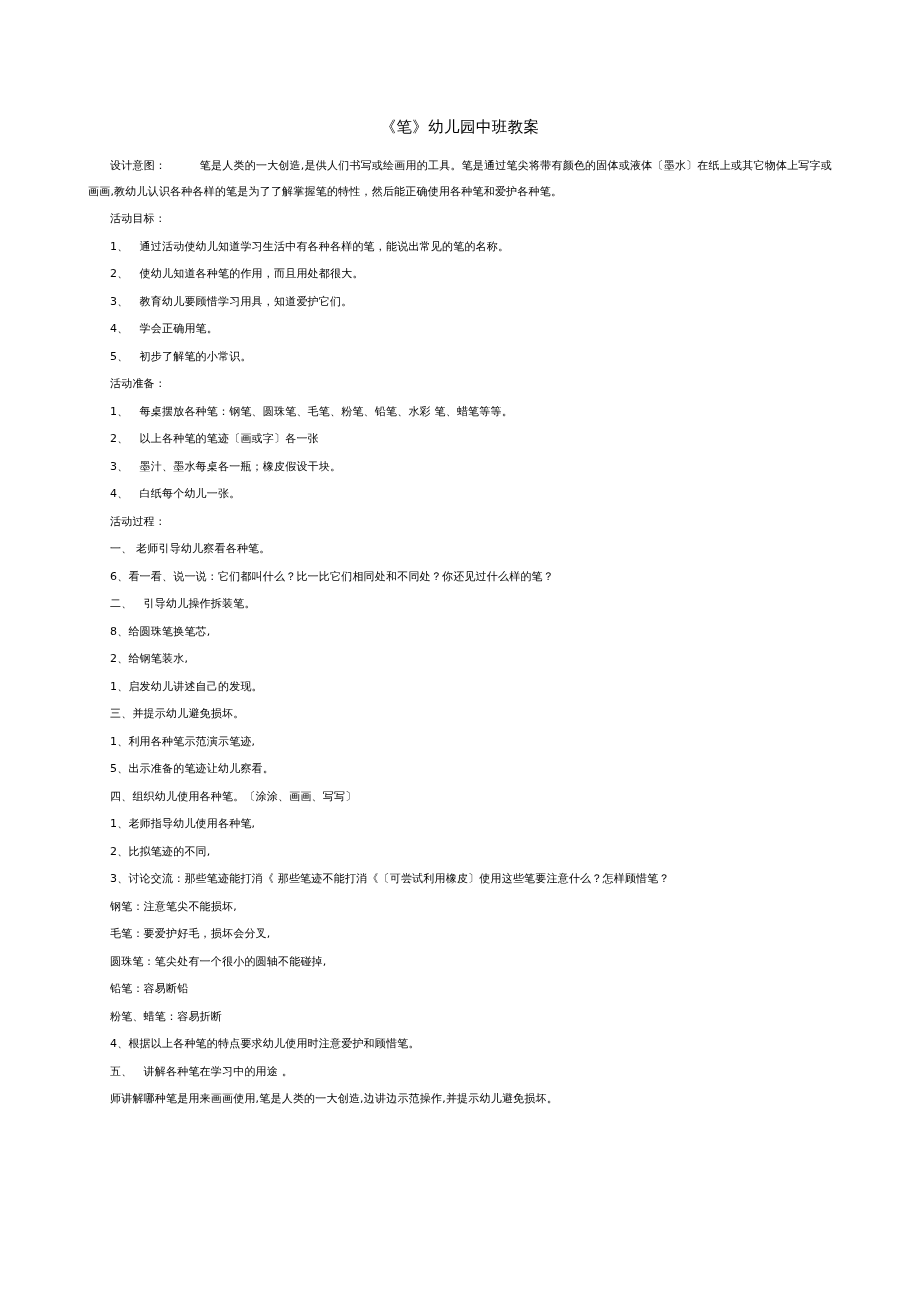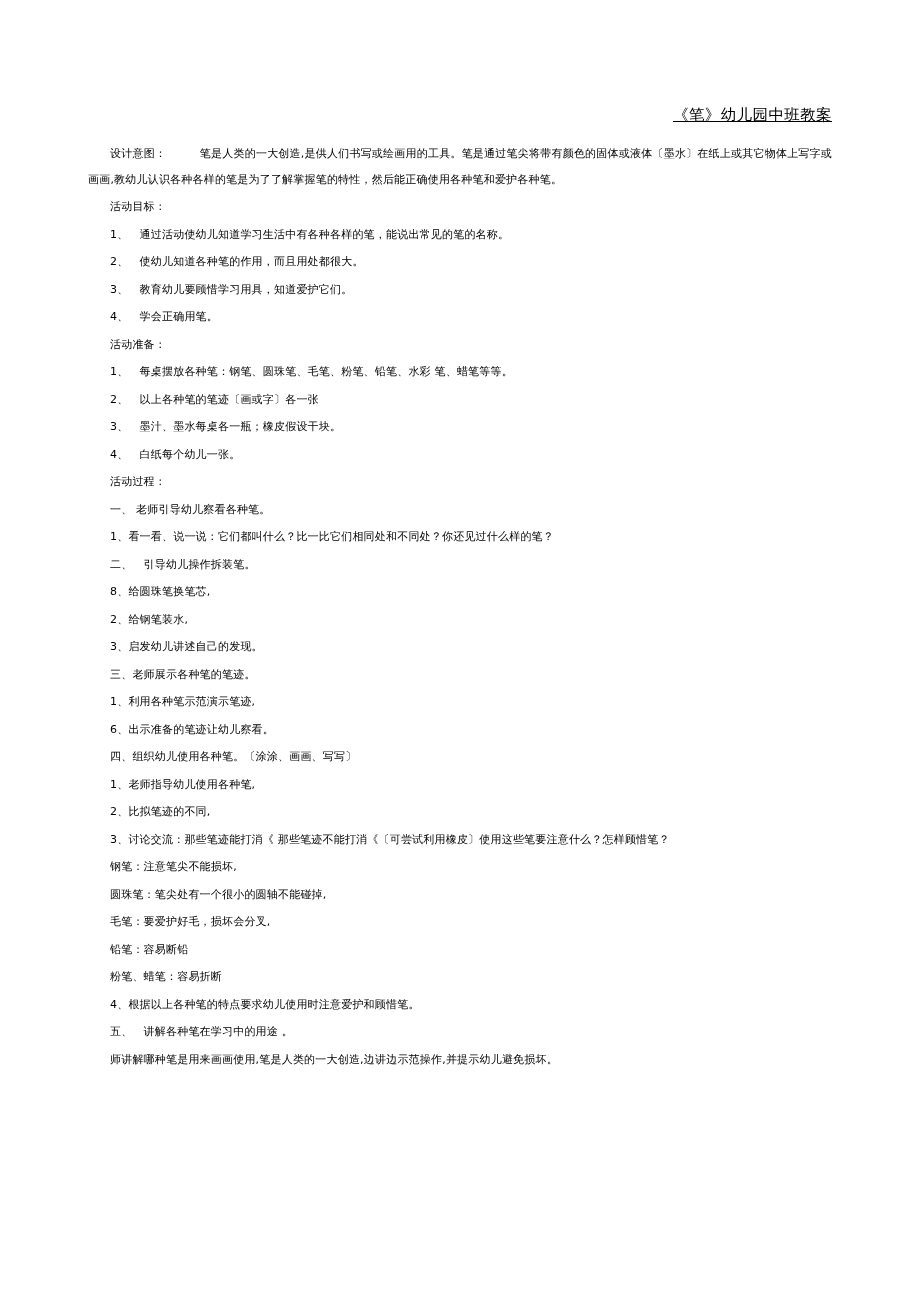--- a/index.html
+++ b/index.html
@@ -15,27 +15,26 @@
   }
   .page {
     position: relative;
     width: 920px;
     height: 1302px;
     box-sizing: border-box;
     padding: 100px 88px 40px 88px;
     background: #ffffff;
   }
   .doc-title {
-    text-align: right;
+    text-align: center;
     font-size: 15.5px;
     line-height: 1.5;
-    margin: 4px 0 14px 0;
+    margin: 16px 0 14px 0;
     font-weight: normal;
     letter-spacing: 0.4px;
-    text-decoration: underline;
   }
   p.para {
     margin: 0 0 2px 0;
     font-size: 11px;
     line-height: 25.5px;
     text-align: justify;
     text-justify: inter-ideograph;
     letter-spacing: 0.2px;
   }
   p.indent {
@@ -47,41 +46,42 @@
 
 <div class="page">
   <div class="doc-title">《笔》幼儿园中班教案</div>
   <div id="body-content">
       <p class="para indent">设计意图：　　　笔是人类的一大创造,是供人们书写或绘画用的工具。笔是通过笔尖将带有颜色的固体或液体〔墨水〕在纸上或其它物体上写字或画画,教幼儿认识各种各样的笔是为了了解掌握笔的特性，然后能正确使用各种笔和爱护各种笔。</p>
       <p class="para indent">活动目标：</p>
       <p class="para indent">1、　通过活动使幼儿知道学习生活中有各种各样的笔，能说出常见的笔的名称。</p>
       <p class="para indent">2、　使幼儿知道各种笔的作用，而且用处都很大。</p>
       <p class="para indent">3、　教育幼儿要顾惜学习用具，知道爱护它们。</p>
       <p class="para indent">4、　学会正确用笔。</p>
+      <p class="para indent">5、　初步了解笔的小常识。</p>
       <p class="para indent">活动准备：</p>
       <p class="para indent">1、　每桌摆放各种笔：钢笔、圆珠笔、毛笔、粉笔、铅笔、水彩 笔、蜡笔等等。</p>
       <p class="para indent">2、　以上各种笔的笔迹〔画或字〕各一张</p>
       <p class="para indent">3、　墨汁、墨水每桌各一瓶；橡皮假设干块。</p>
       <p class="para indent">4、　白纸每个幼儿一张。</p>
       <p class="para indent">活动过程：</p>
       <p class="para indent">一、 老师引导幼儿察看各种笔。</p>
-      <p class="para indent">1、看一看、说一说：它们都叫什么？比一比它们相同处和不同处？你还见过什么样的笔？</p>
+      <p class="para indent">6、看一看、说一说：它们都叫什么？比一比它们相同处和不同处？你还见过什么样的笔？</p>
       <p class="para indent">二、　引导幼儿操作拆装笔。</p>
       <p class="para indent">8、给圆珠笔换笔芯,</p>
       <p class="para indent">2、给钢笔装水,</p>
-      <p class="para indent">3、启发幼儿讲述自己的发现。</p>
-      <p class="para indent">三、老师展示各种笔的笔迹。</p>
+      <p class="para indent">1、启发幼儿讲述自己的发现。</p>
+      <p class="para indent">三、并提示幼儿避免损坏。</p>
       <p class="para indent">1、利用各种笔示范演示笔迹,</p>
-      <p class="para indent">6、出示准备的笔迹让幼儿察看。</p>
+      <p class="para indent">5、出示准备的笔迹让幼儿察看。</p>
       <p class="para indent">四、组织幼儿使用各种笔。〔涂涂、画画、写写〕</p>
       <p class="para indent">1、老师指导幼儿使用各种笔,</p>
       <p class="para indent">2、比拟笔迹的不同,</p>
       <p class="para indent">3、讨论交流：那些笔迹能打消《 那些笔迹不能打消《〔可尝试利用橡皮〕使用这些笔要注意什么？怎样顾惜笔？</p>
       <p class="para indent">钢笔：注意笔尖不能损坏,</p>
+      <p class="para indent">毛笔：要爱护好毛，损坏会分叉,</p>
       <p class="para indent">圆珠笔：笔尖处有一个很小的圆轴不能碰掉,</p>
-      <p class="para indent">毛笔：要爱护好毛，损坏会分叉,</p>
       <p class="para indent">铅笔：容易断铅</p>
       <p class="para indent">粉笔、蜡笔：容易折断</p>
       <p class="para indent">4、根据以上各种笔的特点要求幼儿使用时注意爱护和顾惜笔。</p>
       <p class="para indent">五、　讲解各种笔在学习中的用途 。</p>
       <p class="para indent">师讲解哪种笔是用来画画使用,笔是人类的一大创造,边讲边示范操作,并提示幼儿避免损坏。</p>
     </div>
 </div>
 
 </body></html>

